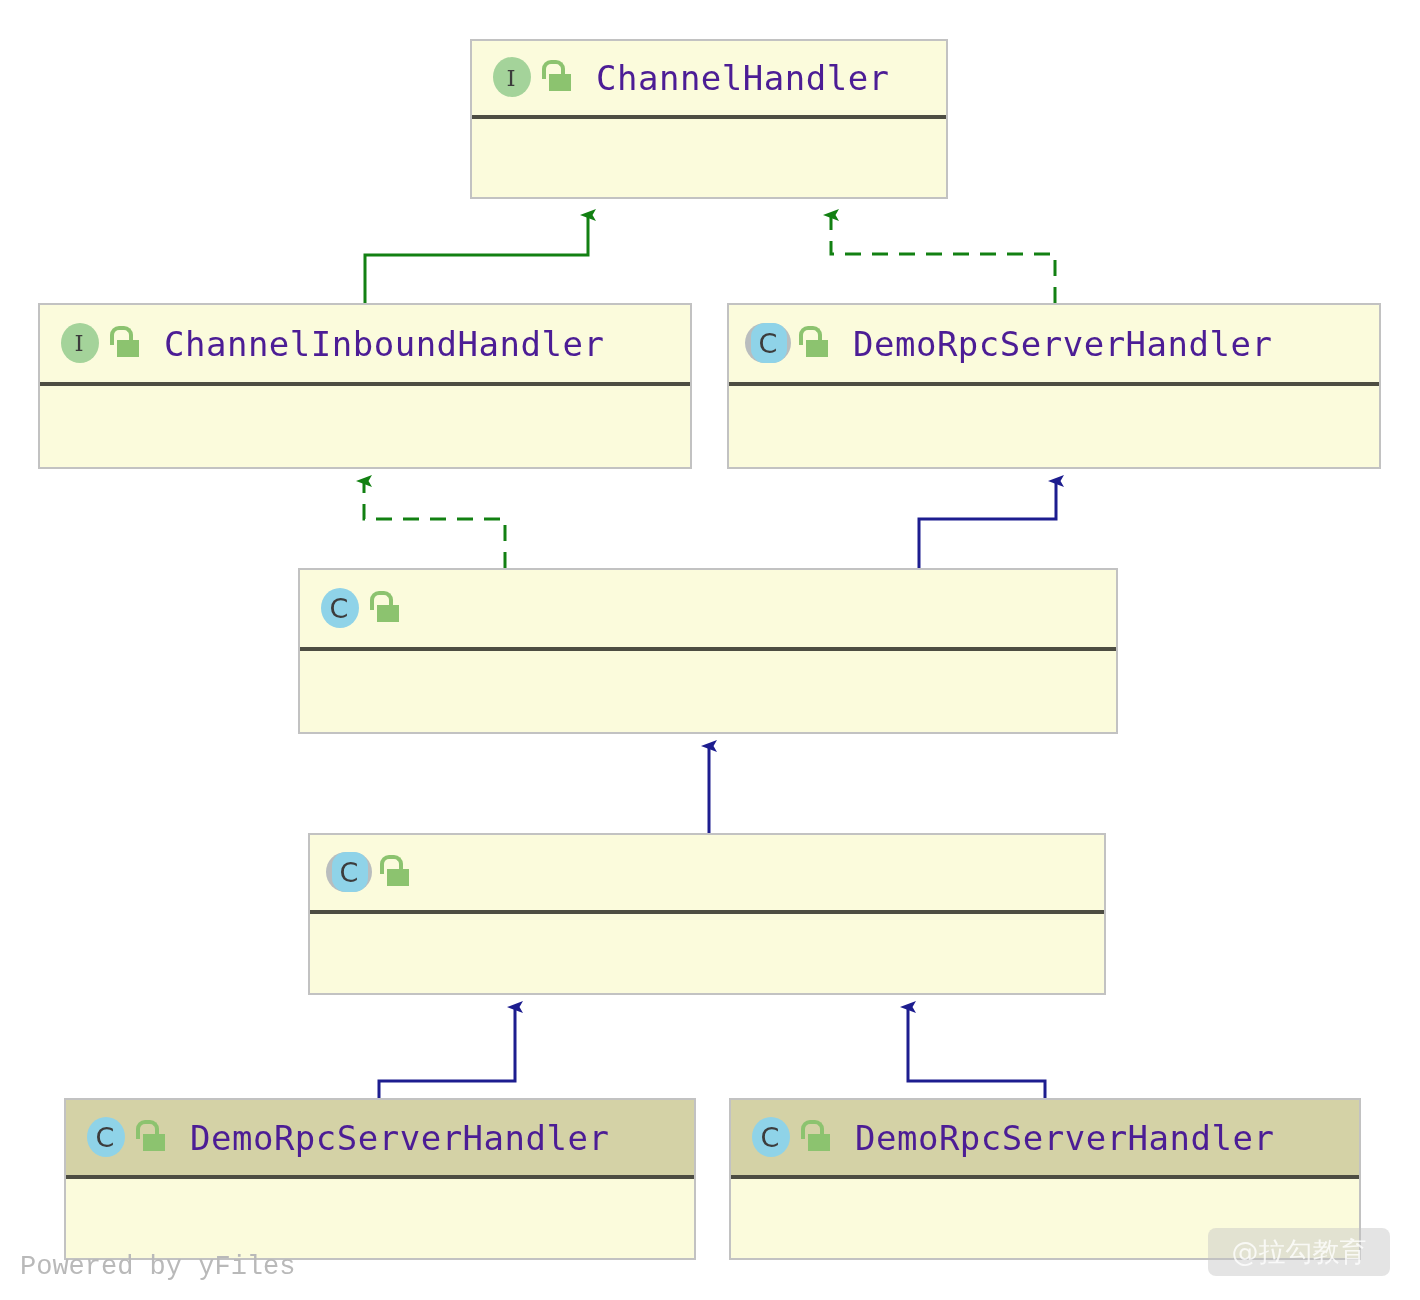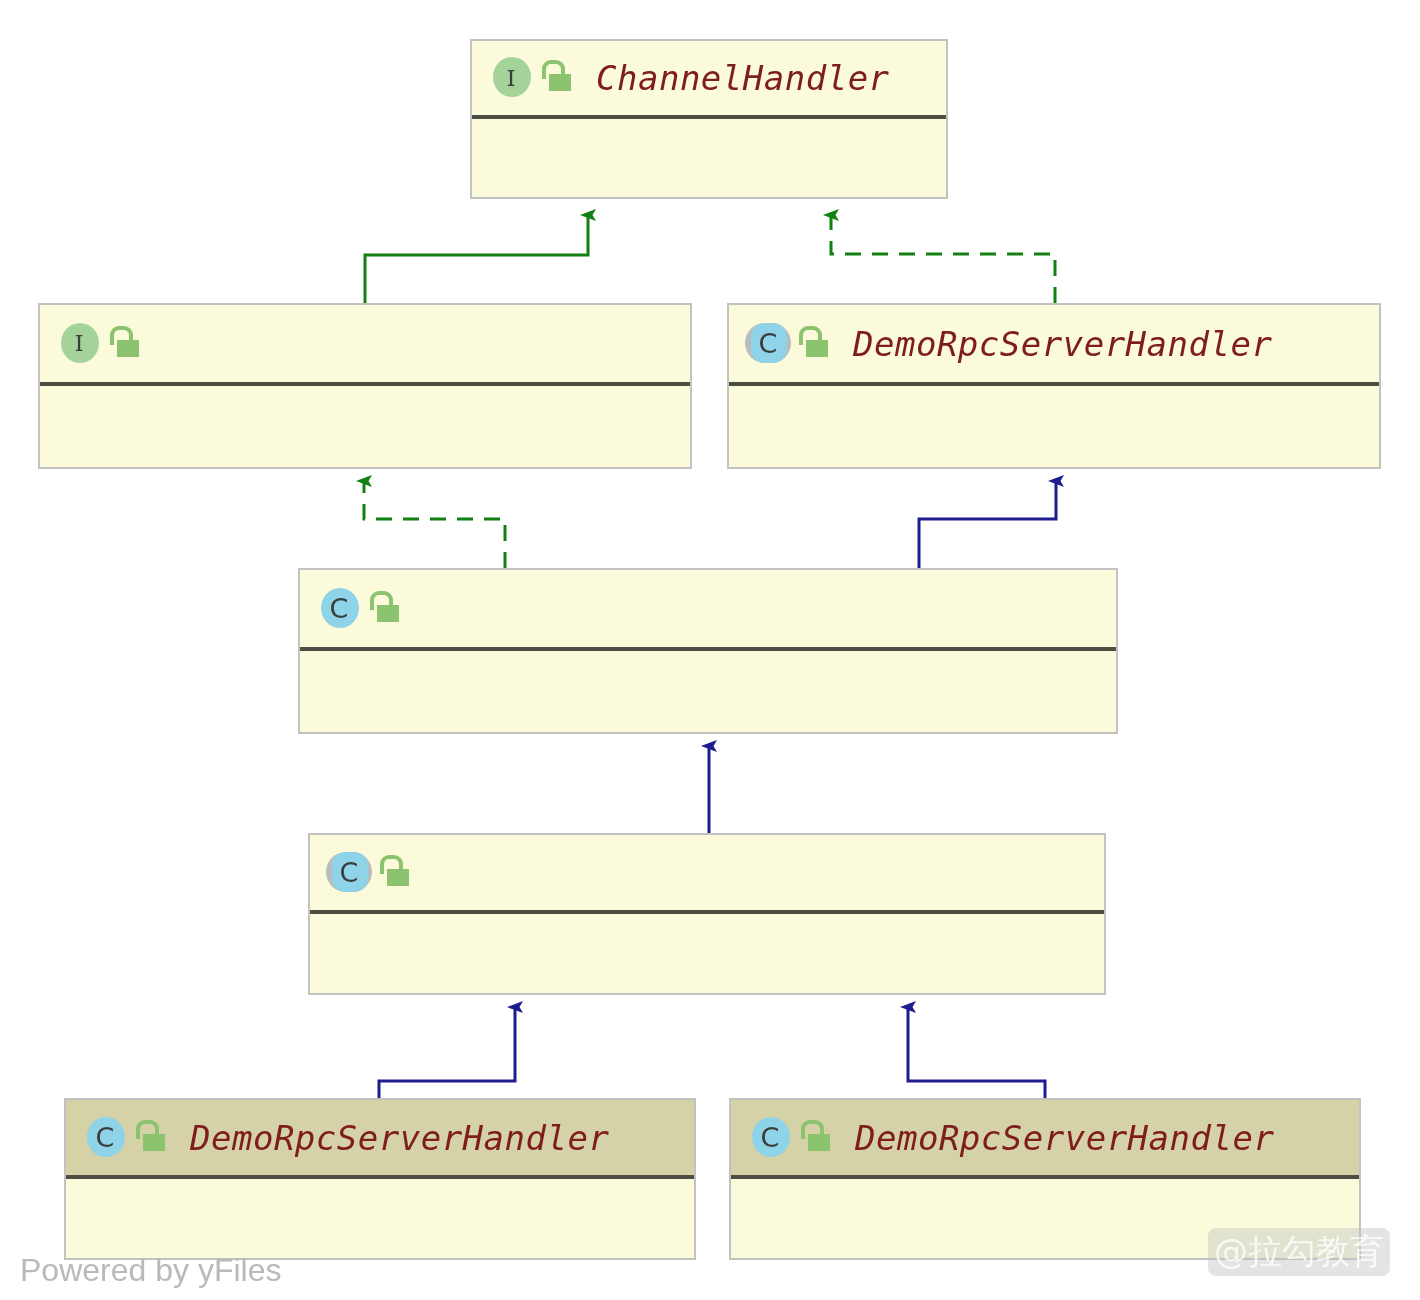--- a/index.html
+++ b/index.html
@@ -33,26 +33,25 @@
     background:#fbfbdc;
     overflow:hidden;
   }
   .node.khaki .hdr{background:#d4d2a6;}
   .node .body{
     box-sizing:border-box;
     height:50%;
     background:#fbfbdc;
   }
   .node .title{
-    color:#7f1d1d;
+    color:#4c1d95;
     font-size:34px;
     letter-spacing:0.5px;
     white-space:nowrap;
     font-family:"DejaVu Sans Mono","Liberation Mono",monospace;
-    font-style:italic;
   }
 
   
   .badge{
     position:relative;
     width:46px;height:46px;
     flex:0 0 46px;
     margin-right:6px;
     display:flex;align-items:center;justify-content:center;
   }
@@ -101,37 +100,37 @@
   .lock .bodybox{
     position:absolute;left:9px;top:16px;
     width:22px;height:17px;
     background:#8cc36f;
   }
 
   
   #yfiles{
     position:absolute;left:20px;top:1252px;
     color:#b9b9b9;
-    font-size:32px;
-    font-family:Liberation Sans, sans-serif;
+    font-size:27px;
+    font-family:Liberation Mono, monospace;
     z-index:3;
     white-space:nowrap;
     text-align:right;
   }
   #wm{
     position:absolute;left:1208px;top:1228px;
     width:182px;height:48px;
     background:rgba(196,196,196,0.45);
     border-radius:8px;
     display:flex;align-items:center;justify-content:center;
     z-index:3;
   }
   #wm span{
     color:rgba(255,255,255,0.78);
-    font-size:34px;
+    font-size:27px;
     font-family:"DejaVu Sans","Liberation Sans",sans-serif;
     white-space:nowrap;
   }
 </style>
 </head>
 <body>
 
 <div id="stage">
 
   <svg id="edges" viewBox="0 0 1420 1300" width="1420" height="1300">
@@ -184,20 +183,21 @@
   <div class="node" style="left:38px;top:303px;width:654px;height:166px;">
     <div class="hdr">
       <span class="badge iface">
         <span class="disc"></span>
         <span class="glyph">I</span>
       </span>
       <span class="lock">
         <span class="shackle"></span>
         <span class="bodybox"></span>
       </span>
+      <span class="title">ChannelInboundHandler</span>
     </div>
     <div class="body"></div>
   </div>
 
   <div class="node" style="left:727px;top:303px;width:654px;height:166px;">
     <div class="hdr">
       <span class="badge cls abstract">
         <span class="disc"></span>
         <span class="glyph">C</span>
       </span>

